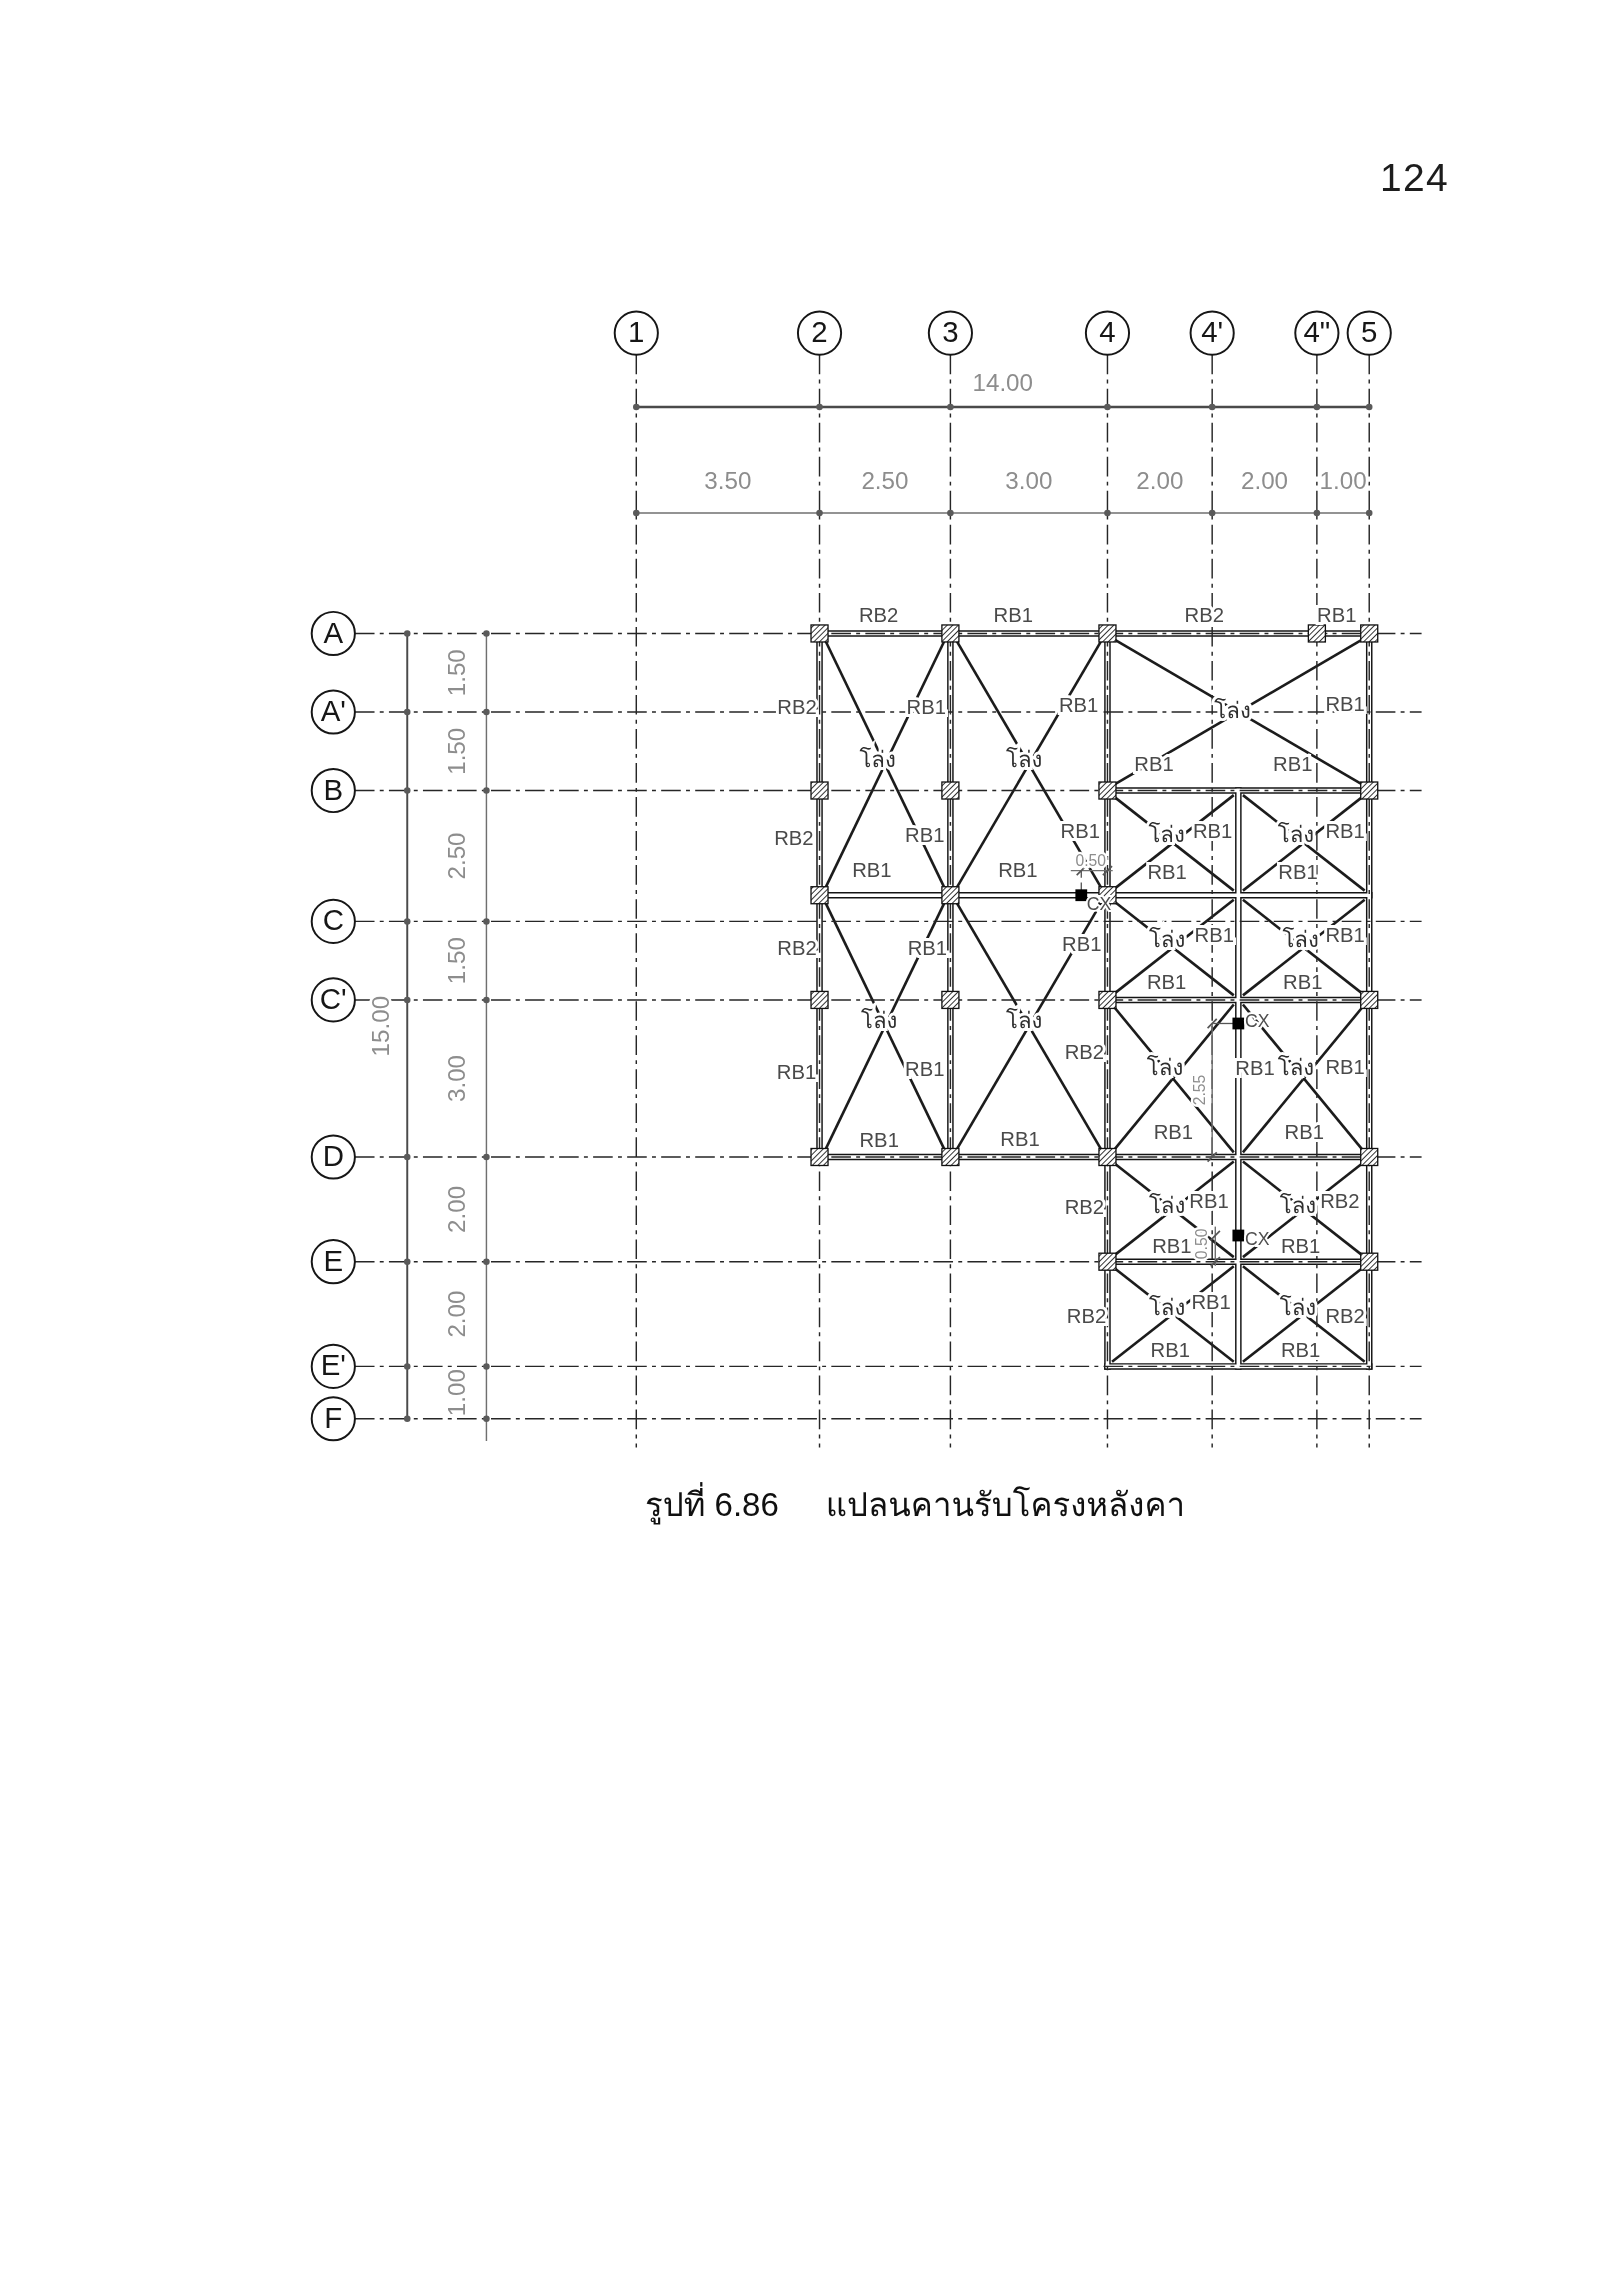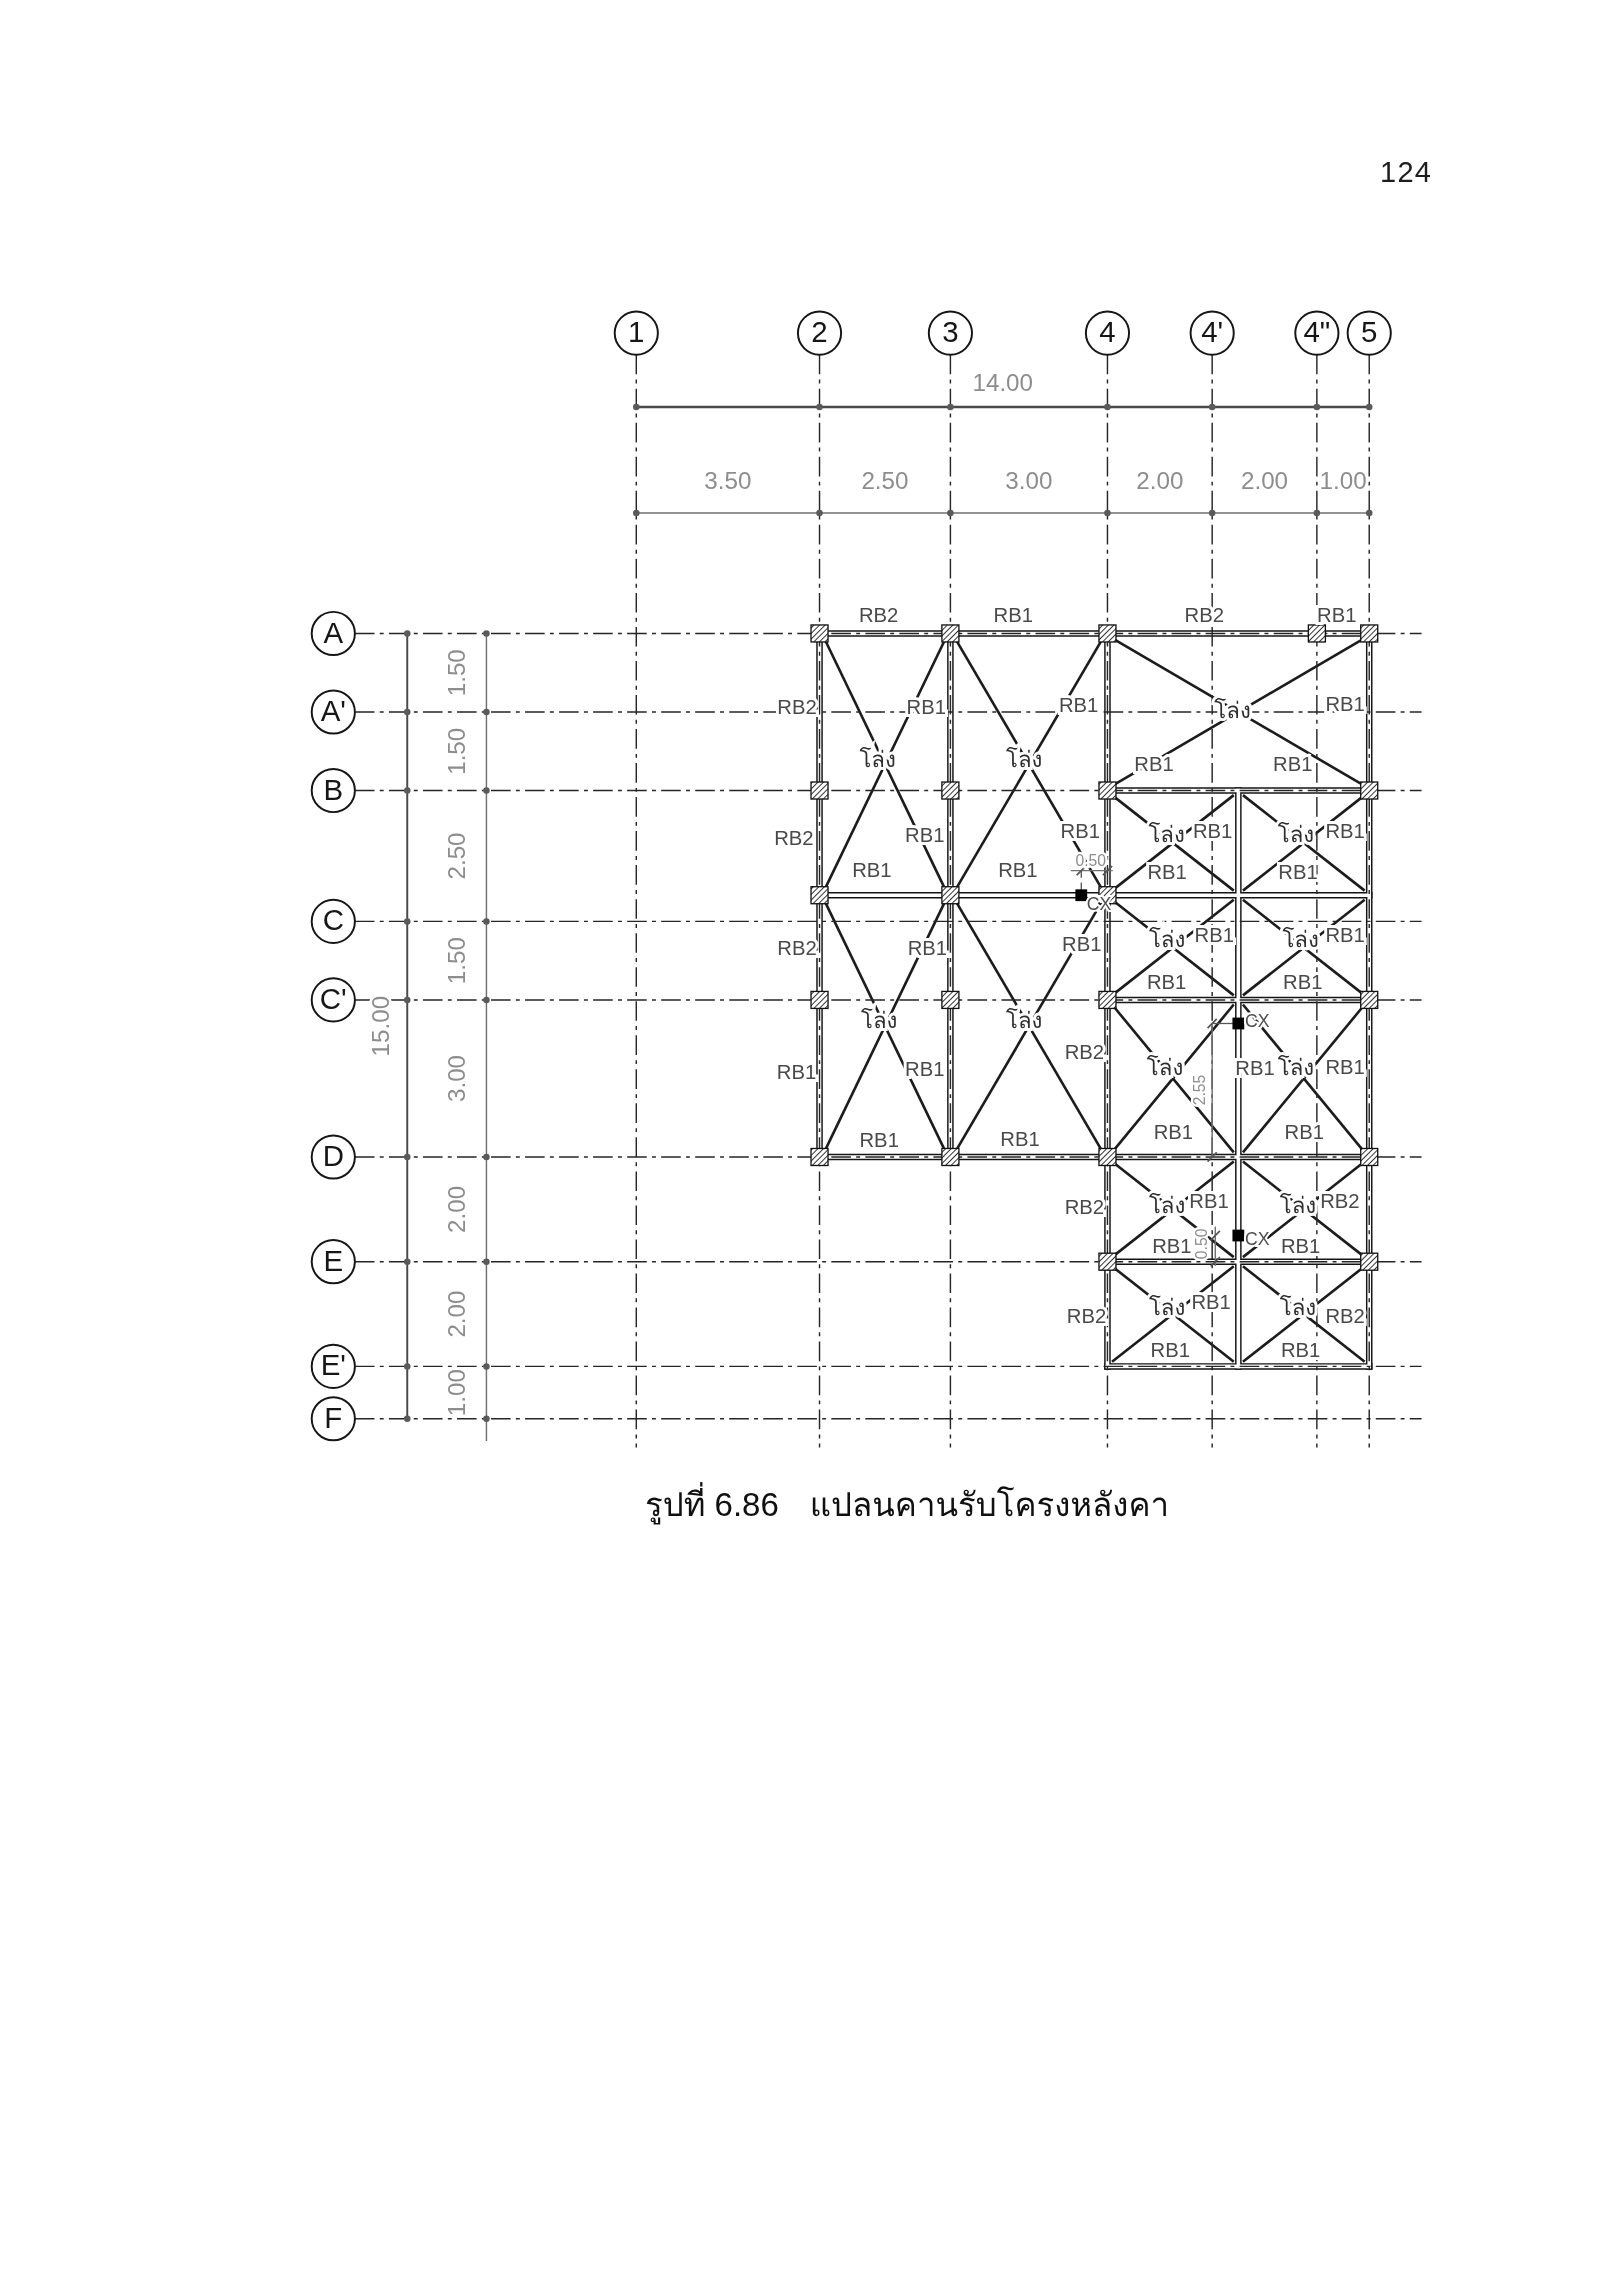--- a/index.html
+++ b/index.html
@@ -1,22 +1,22 @@
 <!DOCTYPE html>
 <html style="font-size:10.5px"><head>
 <meta charset="utf-8">
 <style>
   html,body{margin:0;padding:0;background:#e8e8e8;}
   .page{position:relative;width:1624px;height:2295px;background:#ffffff;margin:0 auto;
         font-family:"Liberation Sans", sans-serif;overflow:hidden;}
-  .page-number{position:absolute;left:1380px;top:156px;font-size:29px;color:#1d1d1d;
+  .page-number{position:absolute;left:1380px;top:156px;font-size:39px;color:#1d1d1d;
         letter-spacing:1.3px;}
   .figure-caption{position:absolute;left:645px;top:1478px;font-size:33px;color:#101010;
         white-space:nowrap;}
-  .figure-caption .cap-main{margin-left:31px;}
+  .figure-caption .cap-main{margin-left:47px;}
   svg#plan-svg{position:absolute;left:0;top:0;}
   svg text{font-family:"Liberation Sans", sans-serif;}
   .t-rb{font-size:31px;fill:#4a4a4a;paint-order:stroke;stroke:#ffffff;stroke-width:9px;}
   .t-open{font-size:34px;fill:#2e2e2e;paint-order:stroke;stroke:#ffffff;stroke-width:9px;}
   .t-dim{font-size:37px;fill:#8d8d8d;paint-order:stroke;stroke:#ffffff;stroke-width:8px;}
   .t-small{font-size:24px;fill:#8d8d8d;paint-order:stroke;stroke:#ffffff;stroke-width:7px;}
   .t-cx{font-size:27px;fill:#4f4f4f;paint-order:stroke;stroke:#ffffff;stroke-width:6px;}
   .t-bub{font-size:45px;fill:#161616;}
 </style>
 </head>

